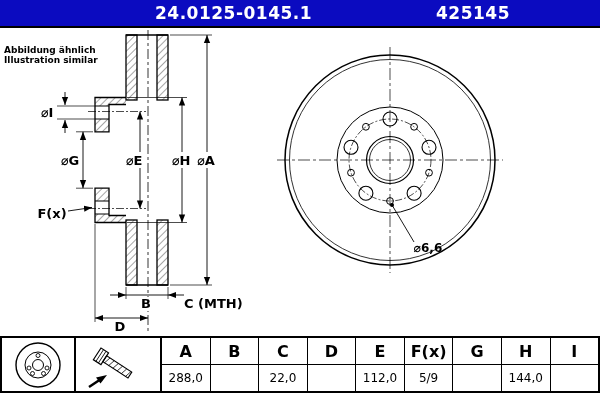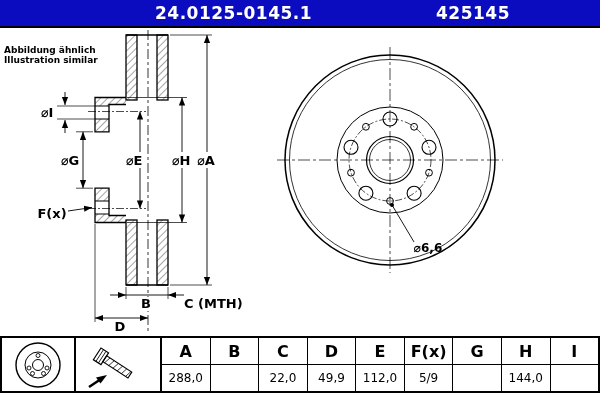--- a/index.html
+++ b/index.html
@@ -223,21 +223,20 @@
     </div>
     <div class="dcol">
       <div class="h">B</div>
     </div>
     <div class="dcol">
       <div class="h">C</div>
       <div class="v">22,0</div>
     </div>
     <div class="dcol">
       <div class="h">D</div>
-      <div class="v">49,9</div>
     </div>
     <div class="dcol">
       <div class="h">E</div>
       <div class="v">112,0</div>
     </div>
     <div class="dcol">
       <div class="h">F(x)</div>
       <div class="v">5/9</div>
     </div>
     <div class="dcol">

